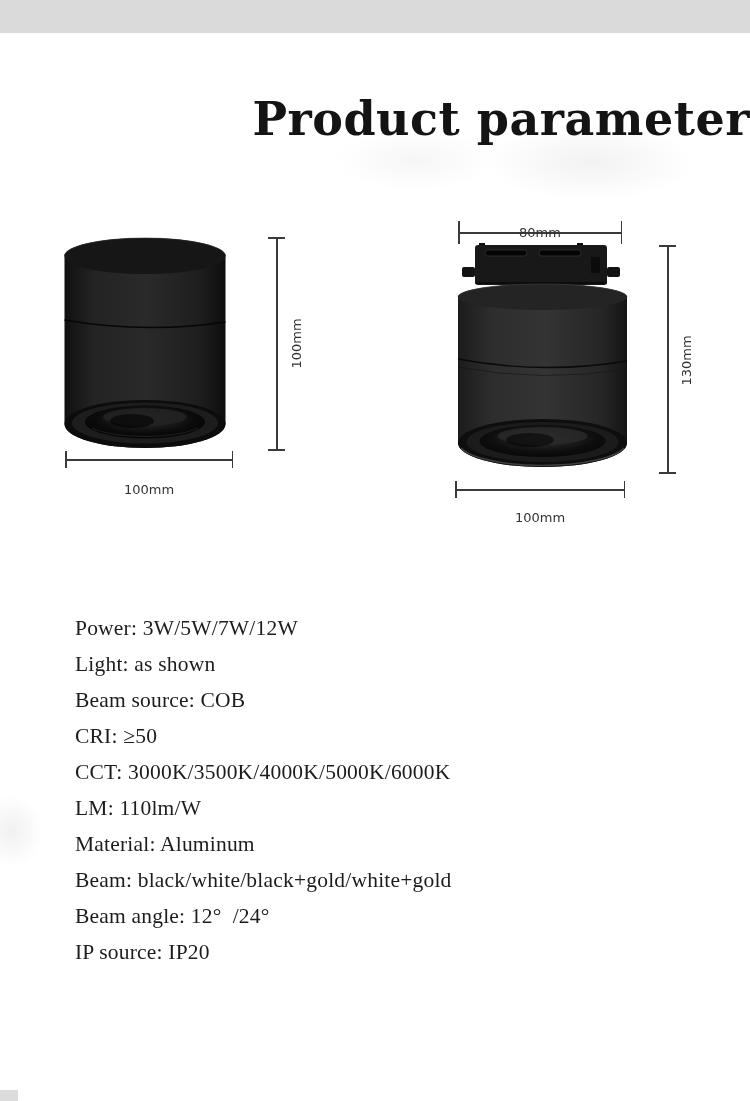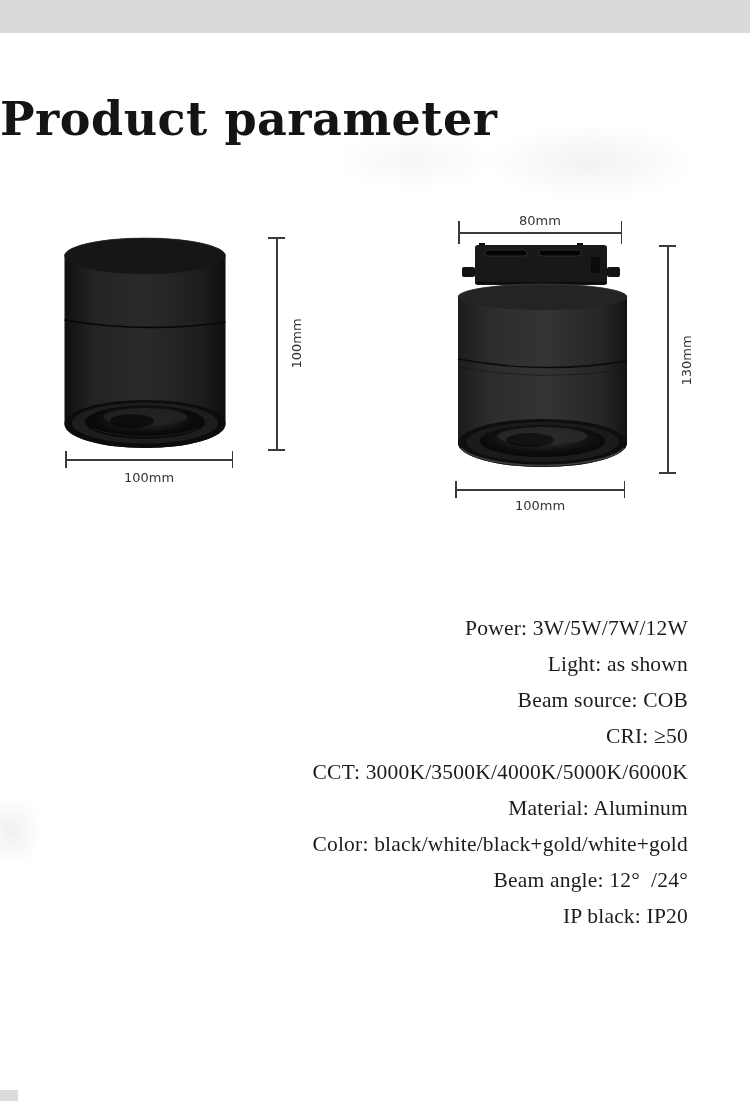--- a/index.html
+++ b/index.html
@@ -22,50 +22,50 @@
   .shadow-blob { position:absolute; pointer-events:none; }
   .blob1 { left:480px; top:122px; width:220px; height:80px;
     background:radial-gradient(ellipse at center, rgba(0,0,0,0.05), rgba(0,0,0,0) 68%); }
   .blob2 { left:330px; top:128px; width:170px; height:64px;
     background:radial-gradient(ellipse at center, rgba(0,0,0,0.035), rgba(0,0,0,0) 68%); }
   .blob3 { left:-24px; top:792px; width:70px; height:78px;
     background:radial-gradient(ellipse at center, rgba(0,0,0,0.06), rgba(0,0,0,0) 65%); }
 
   .page-title {
     position:absolute; left:0; top:92px; width:750px;
-    text-align:left;
+    text-align:right;
     font-family:"DejaVu Serif","Liberation Serif",serif;
     font-weight:700;
     font-size:46px;
     letter-spacing:0.5px;
     color:#141414;
   }
 
   .fig { position:absolute; }
 
   
   .dim-line-h { position:absolute; height:1.5px; background:#3a3a3a; }
   .dim-line-v { position:absolute; width:1.5px;  background:#3a3a3a; }
   .dim-cap-h  { position:absolute; height:1.5px; width:17px; background:#3a3a3a; }
   .dim-cap-v  { position:absolute; width:1.5px;  height:17px; background:#3a3a3a; }
   .dim-cap-v.tall { height:23px; }
   .dim-label {
     position:absolute;
     font-family:"DejaVu Sans","Liberation Sans",sans-serif;
-    font-size:13px; color:#333; text-align:center; white-space:nowrap;
+    font-size:13px; color:#333; text-align:center; white-space:nowrap;margin-top:12px;
   }
   .dim-label-v {
     position:absolute;
     font-family:"DejaVu Sans","Liberation Sans",sans-serif;
     font-size:13px; color:#333; white-space:nowrap;
     transform:rotate(-90deg);
     transform-origin:center center;
   }
 
-  .spec-list { position:absolute; left:68px; top:610px; width:620px;text-align:right; }
+  .spec-list { position:absolute; left:75px; top:610px; width:620px; }
   .spec-line {
     height:36px; line-height:36px;
     font-size:21.5px; color:#1c1c1c;
     white-space:pre-wrap;
     letter-spacing:0.2px;
   }
 </style>
 </head>
 <body>
 
@@ -175,17 +175,18 @@
 <div class="dim-cap-v" style="left:455px; top:481px;"></div>
 <div class="dim-cap-v" style="left:623.5px; top:481px;"></div>
 <div class="dim-label" style="left:455px; top:498px; width:170px;">100mm</div>
 
 <div class="spec-list">
   <div class="spec-line">Power: 3W/5W/7W/12W</div>
   <div class="spec-line">Light: as shown</div>
   <div class="spec-line">Beam source: COB</div>
   <div class="spec-line">CRI: ≥50</div>
   <div class="spec-line">CCT: 3000K/3500K/4000K/5000K/6000K</div>
+  <div class="spec-line">LM: 110lm/W</div>
   <div class="spec-line">Material: Aluminum</div>
-  <div class="spec-line">Color: black/white/black+gold/white+gold</div>
+  <div class="spec-line">Beam: black/white/black+gold/white+gold</div>
   <div class="spec-line">Beam angle: 12°  /24°</div>
-  <div class="spec-line">IP black: IP20</div>
+  <div class="spec-line">IP source: IP20</div>
 </div>
 
 </body></html>

